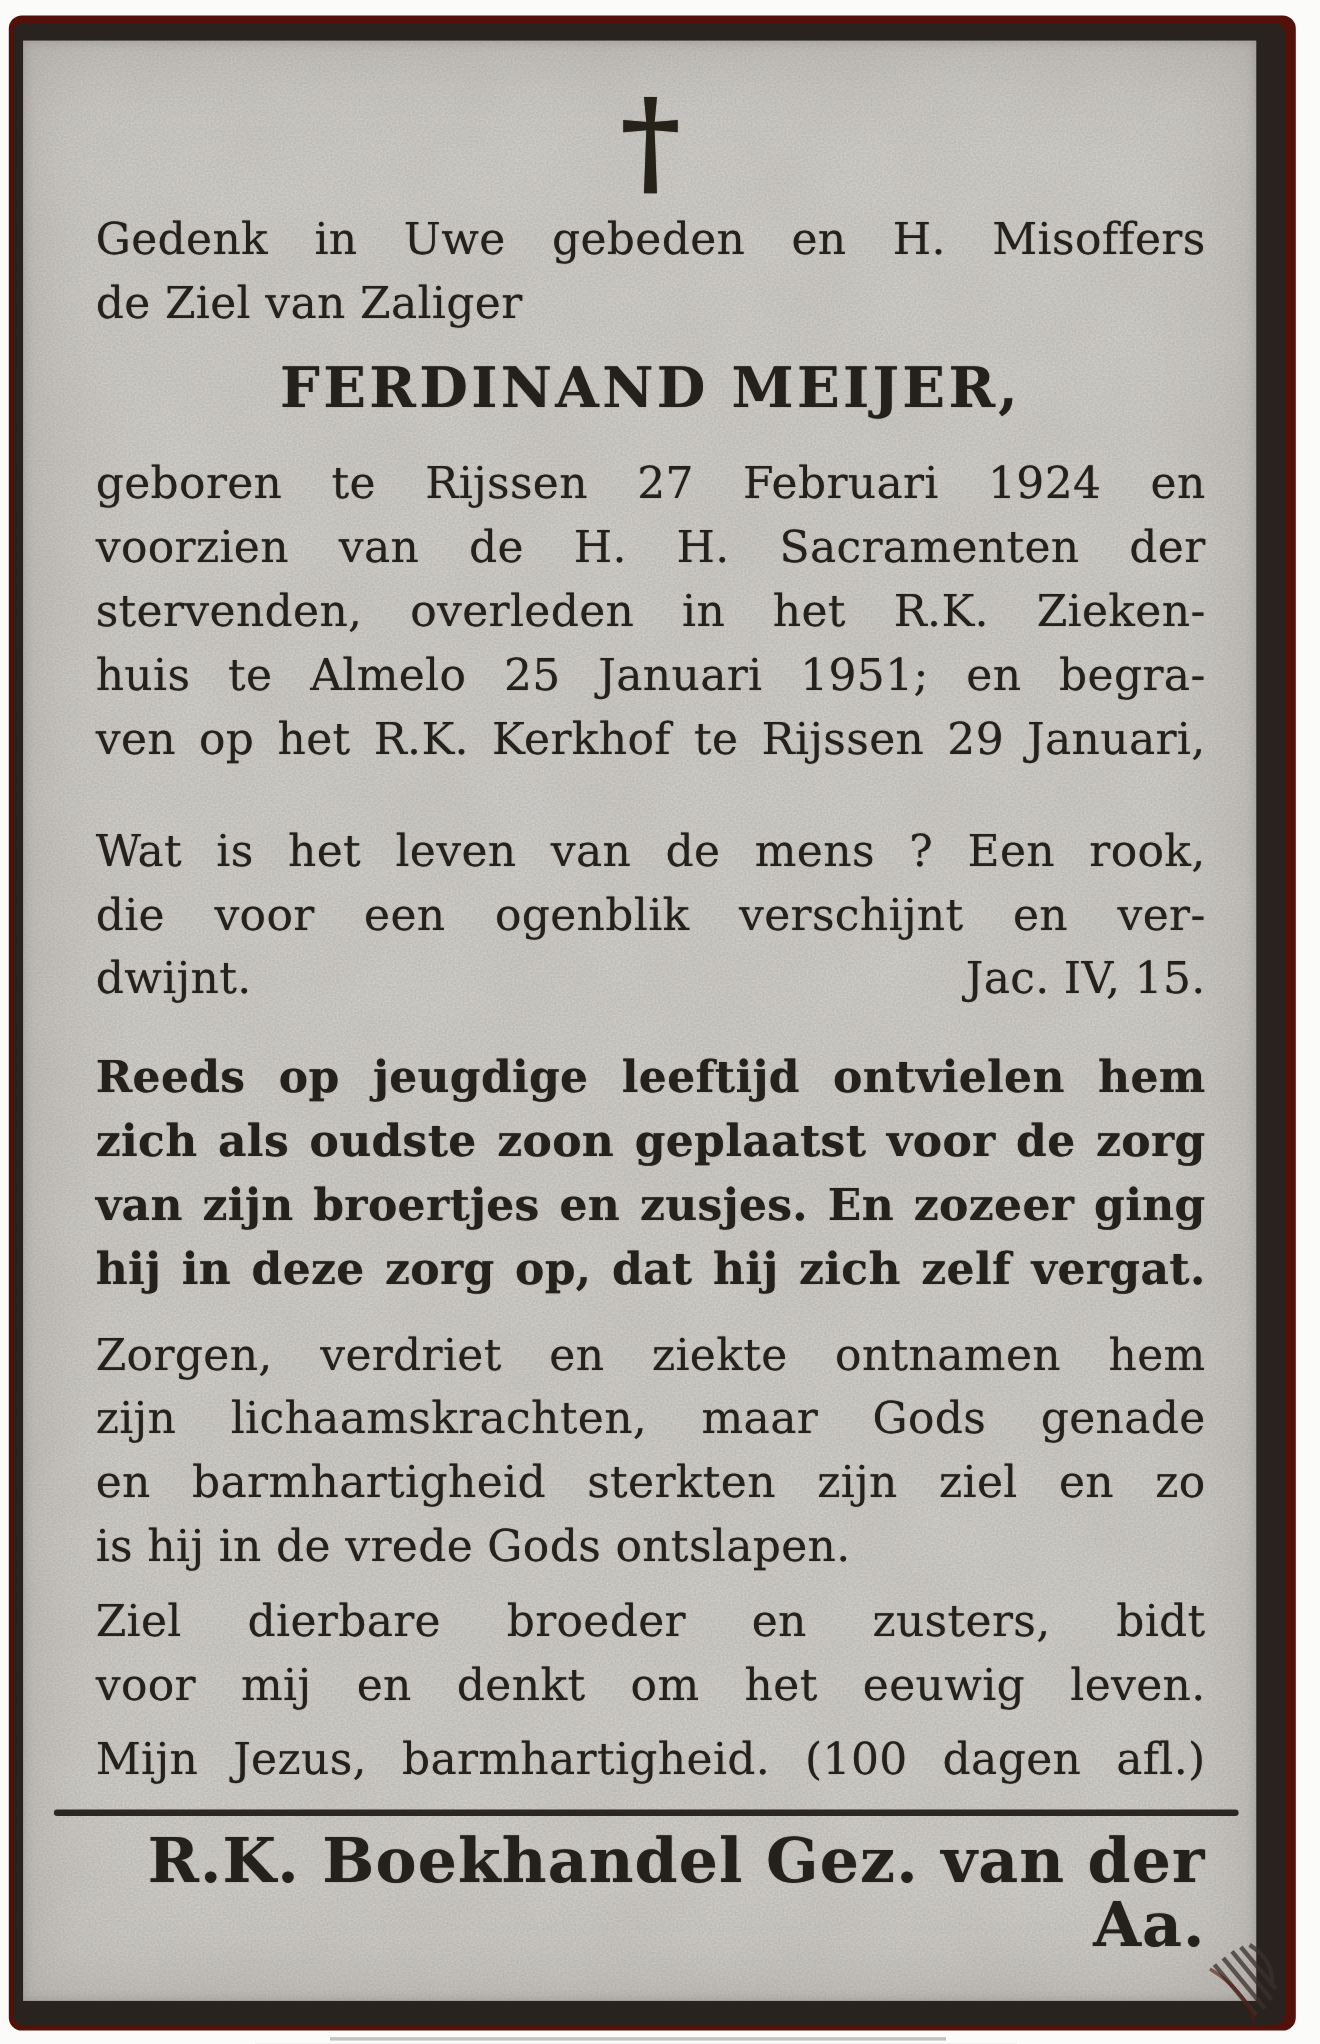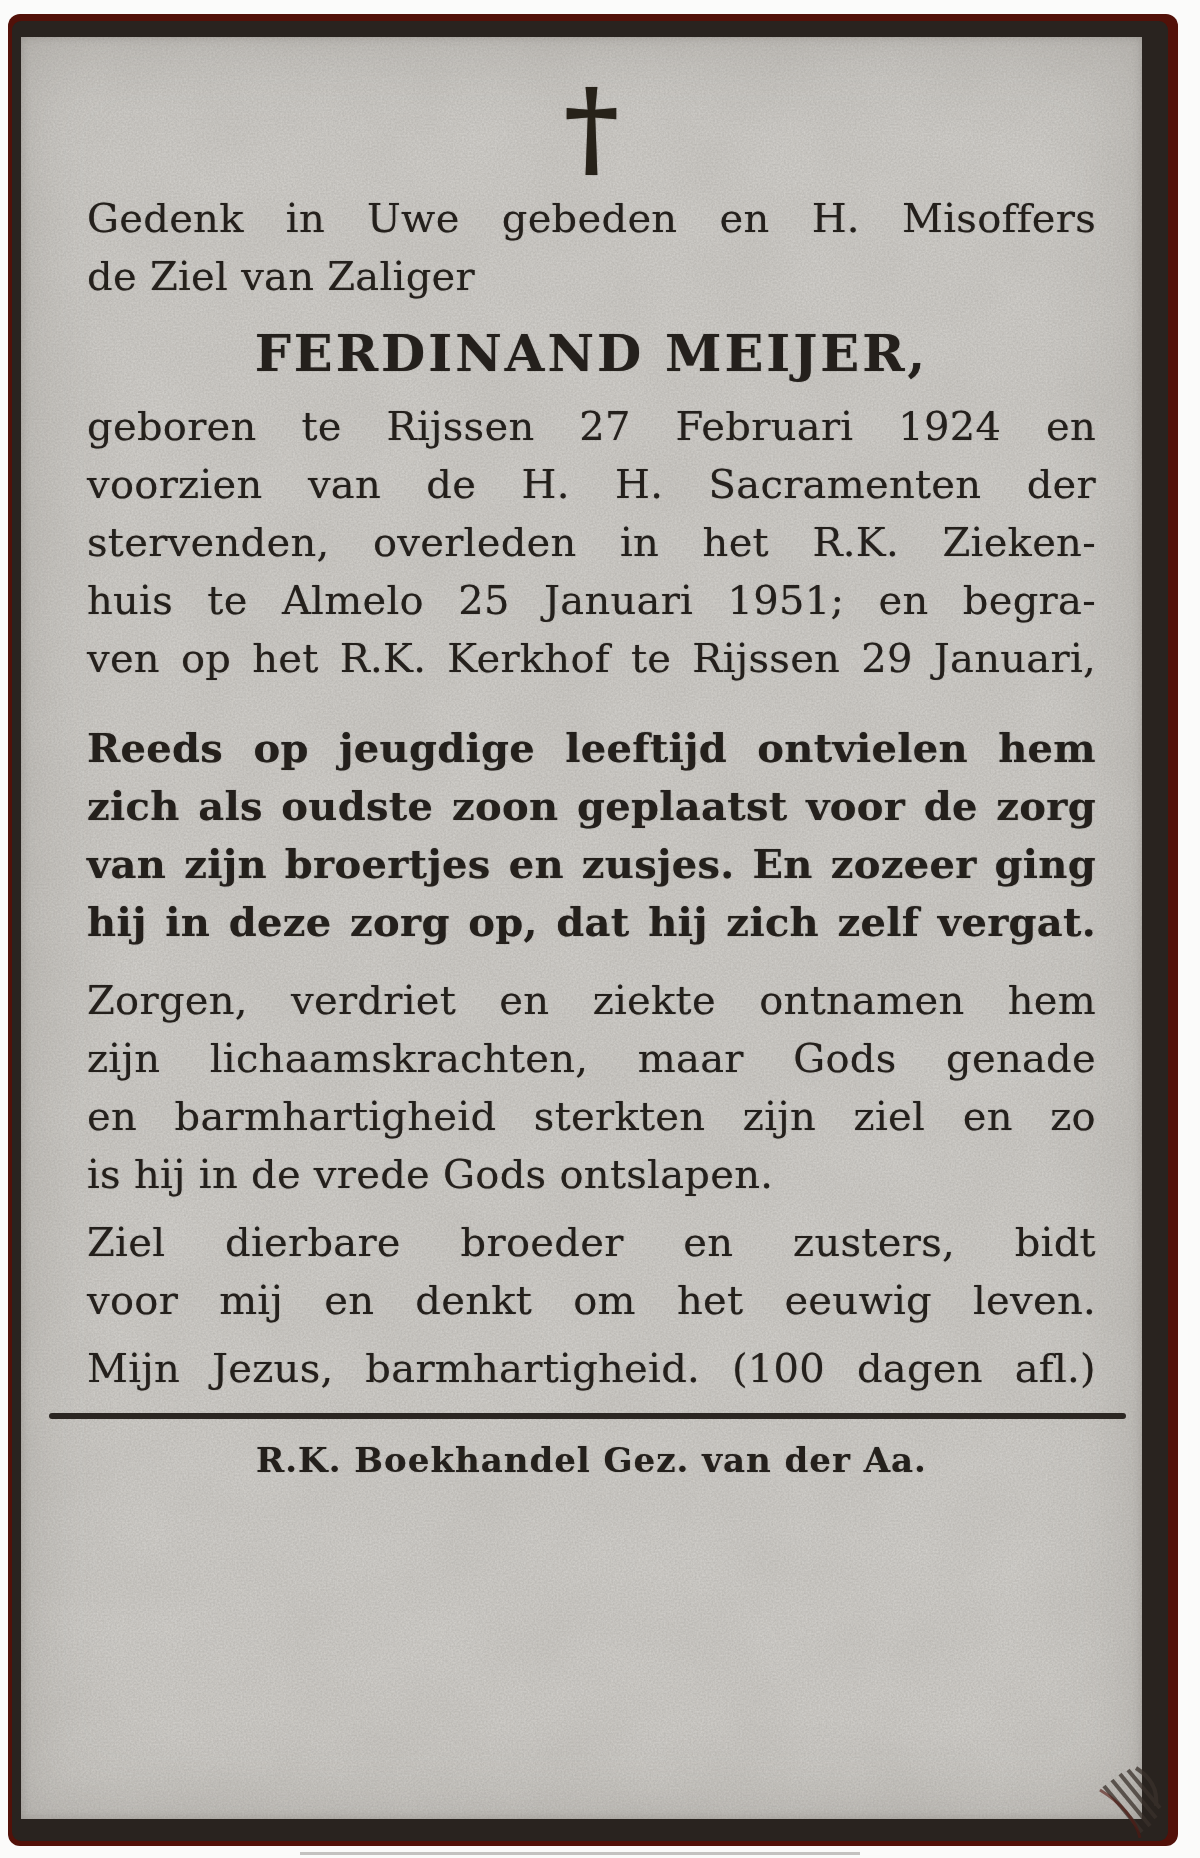--- a/index.html
+++ b/index.html
@@ -67,21 +67,21 @@
   .p4 .line.last { text-align-last: justify; }
   .name {
     font-size: 51px;
     font-weight: bold;
     text-align: center;
     letter-spacing: 3px;
     line-height: 88px;
     margin-top: 4px;
     white-space: nowrap;
   }
-  .bio    { }
+  .bio    { margin-top: 14px; }
   .quote  { margin-top: 44px; }
   .p2     { margin-top: 32px; font-weight: bold; }
   .p3     { margin-top: 20px; }
   .p4     { margin-top: 10px; }
   .quote-row {
     display: flex;
     justify-content: space-between;
     line-height: 58px;
   }
   .prayer {
@@ -90,23 +90,23 @@
     text-align: justify;
     text-align-last: justify;
   }
   .rule {
     height: 6px;
     background: #2b2622;
     margin: 16px -30px 0 -38px;
     border-radius: 3px;
   }
   .publisher {
-    text-align: center;
+    text-align: right;
     font-weight: bold;
-    font-size: 34px;
+    font-size: 56px;
     line-height: 58px;
     margin-top: 12px;
     letter-spacing: 1px;
   }
   .curl-artifact {
     position: absolute;
     right: 12px; bottom: 6px;
     width: 70px; height: 150px;
     pointer-events: none;
   }
@@ -149,20 +149,30 @@
         <div class="name">FERDINAND MEIJER,</div>
 
         <div class="para bio">
             <div class="line">geboren te Rijssen 27 Februari 1924 en</div>
             <div class="line">voorzien van de H. H. Sacramenten der</div>
             <div class="line">stervenden, overleden in het R.K. Zieken-</div>
             <div class="line">huis te Almelo 25 Januari 1951; en begra-</div>
             <div class="line last">ven op het R.K. Kerkhof te Rijssen 29 Januari,</div>
           </div>
 
+        <div class="para quote">
+          <div>
+              <div class="line">Wat is het leven van de mens ? Een rook,</div>
+              <div class="line last">die voor een ogenblik verschijnt en ver-</div>
+            </div>
+          <div class="quote-row">
+            <span>dwijnt.</span>
+            <span>Jac. IV, 15.</span>
+          </div>
+        </div>
 
         <div class="para p2">
             <div class="line">Reeds op jeugdige leeftijd ontvielen hem</div>
             <div class="line">zich als oudste zoon geplaatst voor de zorg</div>
             <div class="line">van zijn broertjes en zusjes. En zozeer ging</div>
             <div class="line last">hij in deze zorg op, dat hij zich zelf vergat.</div>
           </div>
 
         <div class="para p3">
             <div class="line">Zorgen, verdriet en ziekte ontnamen hem</div>

